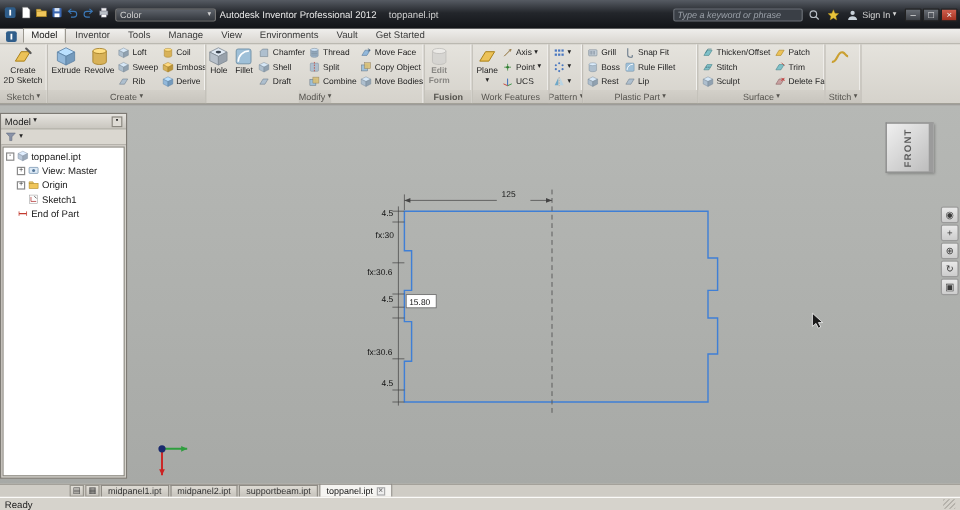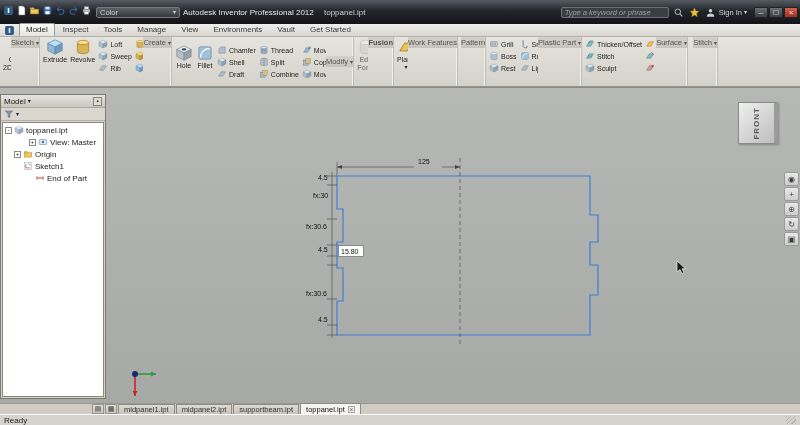--- a/index.html
+++ b/index.html
@@ -21,21 +21,21 @@
 .winbtns{display:flex;gap:1px;margin-left:4px}
 .wb{width:14px;height:11px;display:flex;align-items:center;justify-content:center;font-size:8px;color:#eee;background:linear-gradient(#6a6f76,#3a3e44);border:1px solid #222;border-radius:1px}
 .wb.close{background:linear-gradient(#d2604f,#a3301f)}
 
 .tabrow{height:13px;flex:none;background:linear-gradient(#efeeec,#d9d6d0);display:flex;align-items:flex-end;padding:0 2px;gap:1px;border-bottom:1px solid #b5b2ab}
 .appmenu{width:14px;height:11px;display:flex;align-items:center;justify-content:center;margin-right:2px}
 .rtab{padding:1px 6px 1px 6px;font-size:8px;color:#3a3a3a;border:1px solid transparent;white-space:nowrap}
 .rtab.active{background:linear-gradient(#fcfcfb,#e8e6e0);border-color:#9a978f;border-bottom-color:#e8e6e0;border-radius:2px 2px 0 0;color:#1a1a1a}
 
 .ribbon{height:50px;flex:none;background:linear-gradient(#e5e3dd,#d5d2cb);display:flex;border-bottom:1px solid #96938b}
-.panel{flex:none;display:flex;flex-direction:row;border-right:1px solid #c0bdb6;box-shadow:inset -1px 0 0 #f2f1ee;overflow:hidden}
+.panel{flex:none;display:flex;flex-direction:column;border-right:1px solid #c0bdb6;box-shadow:inset -1px 0 0 #f2f1ee;overflow:hidden}
 .panel-body{flex:1;display:flex;align-items:flex-start;padding:1px 1px 0 2px;gap:1px;overflow:hidden}
 .btn-big{display:flex;flex-direction:column;align-items:center;padding:0 1px;font-size:7px;line-height:7.5px;text-align:center;color:#222;white-space:nowrap;border-radius:2px}
 .btn-big .ic{height:18px;display:flex;align-items:center}
 .btn-big.wide{flex-direction:row;text-align:left;gap:2px;padding-top:3px}
 .btn-big.disabled{opacity:.45}
 .col{display:flex;flex-direction:column}
 .btn-sm{display:flex;align-items:center;gap:2px;height:12px;font-size:7px;padding:0 1px;white-space:nowrap;color:#222}
 .btn-sm .ic{width:10px;height:10px;display:inline-flex}
 .panel-foot{height:11px;flex:none;display:flex;align-items:center;justify-content:center;gap:2px;font-size:7.5px;color:#55534e;background:linear-gradient(#d3d0c9,#c7c4bd)}
 
@@ -52,21 +52,21 @@
 .browser{position:absolute;left:0;top:6px;width:106px;bottom:4px;background:#d6d3cc;border:1px solid #7d7a74;display:flex;flex-direction:column}
 .bheader{height:13px;flex:none;background:linear-gradient(#e6e4df,#c9c6bf);display:flex;align-items:center;gap:2px;padding:0 3px;font-size:8px;color:#222;border-bottom:1px solid #aaa79f}
 .bheader .sq{margin-left:auto;width:9px;height:9px;border:1px solid #8a877f;background:#dedbd4;display:flex;align-items:center;justify-content:center;font-size:6px}
 .btools{height:13px;flex:none;display:flex;align-items:center;gap:2px;padding:0 3px;background:#dad7d0;border-bottom:1px solid #b5b2ab}
 .btree{flex:1;background:#fff;border:1px solid #8a877f;margin:1px;overflow:hidden;padding-top:1px}
 .trow{display:flex;align-items:center;gap:2px;height:12px;font-size:8px;color:#1a1a1a;white-space:nowrap}
 .exp{width:7px;height:7px;flex:none;border:1px solid #8a8a8a;background:#fff;display:flex;align-items:center;justify-content:center;font-size:6px;line-height:1;color:#333}
 .expspace{width:7px;flex:none}
 .ticon{width:10px;height:10px;flex:none;display:inline-flex}
 
-.doctabs{height:11px;flex:none;background:#cfccc5;display:flex;align-items:flex-end;padding-left:92px;gap:1px;border-top:1px solid #9a978f}
+.doctabs{height:11px;flex:none;background:#cfccc5;display:flex;align-items:flex-end;padding-left:58px;gap:1px;border-top:1px solid #9a978f}
 .dtbtn{width:12px;height:10px;display:flex;align-items:center;justify-content:center;font-size:7px;color:#444;background:linear-gradient(#e2dfd8,#c8c5be);border:1px solid #98958d}
 .dtab{height:10px;display:flex;align-items:center;gap:3px;padding:0 5px;font-size:7.5px;color:#333;background:linear-gradient(#dedbd4,#c6c3bc);border:1px solid #8f8c85;border-bottom:none;white-space:nowrap}
 .dtab.active{background:#f5f4f1;height:11px;color:#111}
 .dtab .x{font-size:7px;color:#666;border:1px solid #aaa;width:7px;height:7px;line-height:6px;text-align:center;background:#eee}
 .statusbar{height:11px;flex:none;background:#d6d3cc;border-top:1px solid #fbfaf8;display:flex;align-items:center;padding:0 4px;font-size:8px;color:#222}
 .grip{margin-left:auto;width:10px;height:8px;background:repeating-linear-gradient(135deg,#b5b2ab 0 1px,transparent 1px 3px)}
 </style>
 </head>
 <body>
 
@@ -150,21 +150,21 @@
   </div>
 
   <div class="tabrow" id="tabrow">
     <span class="appmenu" id="appmenu">
         <svg width="11" height="11" viewBox="0 0 16 16">
           <rect x="1.5" y="1.5" width="13" height="13" rx="2.5" fill="#2f5d8a"></rect>
           <path d="M8 4.5v7" stroke="#fff" stroke-width="2.2"></path>
         </svg>
       </span>
   <span class="rtab active">Model</span>
-      <span class="rtab">Inspect</span>
+      <span class="rtab">Inventor</span>
       <span class="rtab">Tools</span>
       <span class="rtab">Manage</span>
       <span class="rtab">View</span>
       <span class="rtab">Environments</span>
       <span class="rtab">Vault</span>
       <span class="rtab">Get Started</span>
     </div>
 
   <div class="ribbon" id="ribbon">
       <div class="panel" style="width: 40px;">
@@ -741,21 +741,21 @@
             <span class="exp">-</span>
             <span class="ticon">
               <svg width="10" height="10" viewBox="0 0 16 16">
                 <path d="M8 1.6 14.4 4.8 8 8 1.6 4.8Z" fill="#e1efff" stroke="#8290a1" stroke-width=".6"></path>
                 <path d="M1.6 4.8 8 8v6.4L1.6 11.2Z" fill="#b9c7d8" stroke="#8290a1" stroke-width=".6"></path>
                 <path d="M14.4 4.8 8 8v6.4l6.4-3.2Z" fill="#9ba9ba" stroke="#8290a1" stroke-width=".6"></path>
               </svg>
             </span>
             <span>toppanel.ipt</span>
           </div>
-          <div class="trow" style="padding-left: 26px;">
+          <div class="trow" style="padding-left: 11px;">
             <span class="exp">+</span>
             <span class="ticon">
               <svg width="10" height="10" viewBox="0 0 16 16">
                 <rect x="2" y="4" width="12" height="8" rx="1" fill="#dce9f5" stroke="#56789a" stroke-width=".8"></rect>
                 <circle cx="8" cy="8" r="2" fill="#56789a"></circle>
               </svg>
             </span>
             <span>View: Master</span>
           </div>
           <div class="trow" style="padding-left: 11px;">
@@ -772,21 +772,21 @@
             <span class="expspace"></span>
             <span class="ticon">
               <svg width="10" height="10" viewBox="0 0 16 16">
                 <rect x="2.5" y="2.5" width="11" height="11" fill="#fdfdfd" stroke="#999" stroke-width=".7"></rect>
                 <path d="M4.5 11h7M4.5 11V5" stroke="#b03030" stroke-width="1"></path>
                 <path d="M9 4l3 3" stroke="#555" stroke-width="1.2"></path>
               </svg>
             </span>
             <span>Sketch1</span>
           </div>
-          <div class="trow" style="padding-left: 23px;">
+          <div class="trow" style="padding-left: 2px;">
             <span class="expspace"></span>
             <span class="ticon">
               <svg width="10" height="10" viewBox="0 0 16 16">
                 <path d="M3 8h10" stroke="#c23a2e" stroke-width="1.6"></path>
                 <path d="M3 5v6M13 5v6" stroke="#c23a2e" stroke-width="1"></path>
               </svg>
             </span>
             <span>End of Part</span>
           </div>
         </div>

